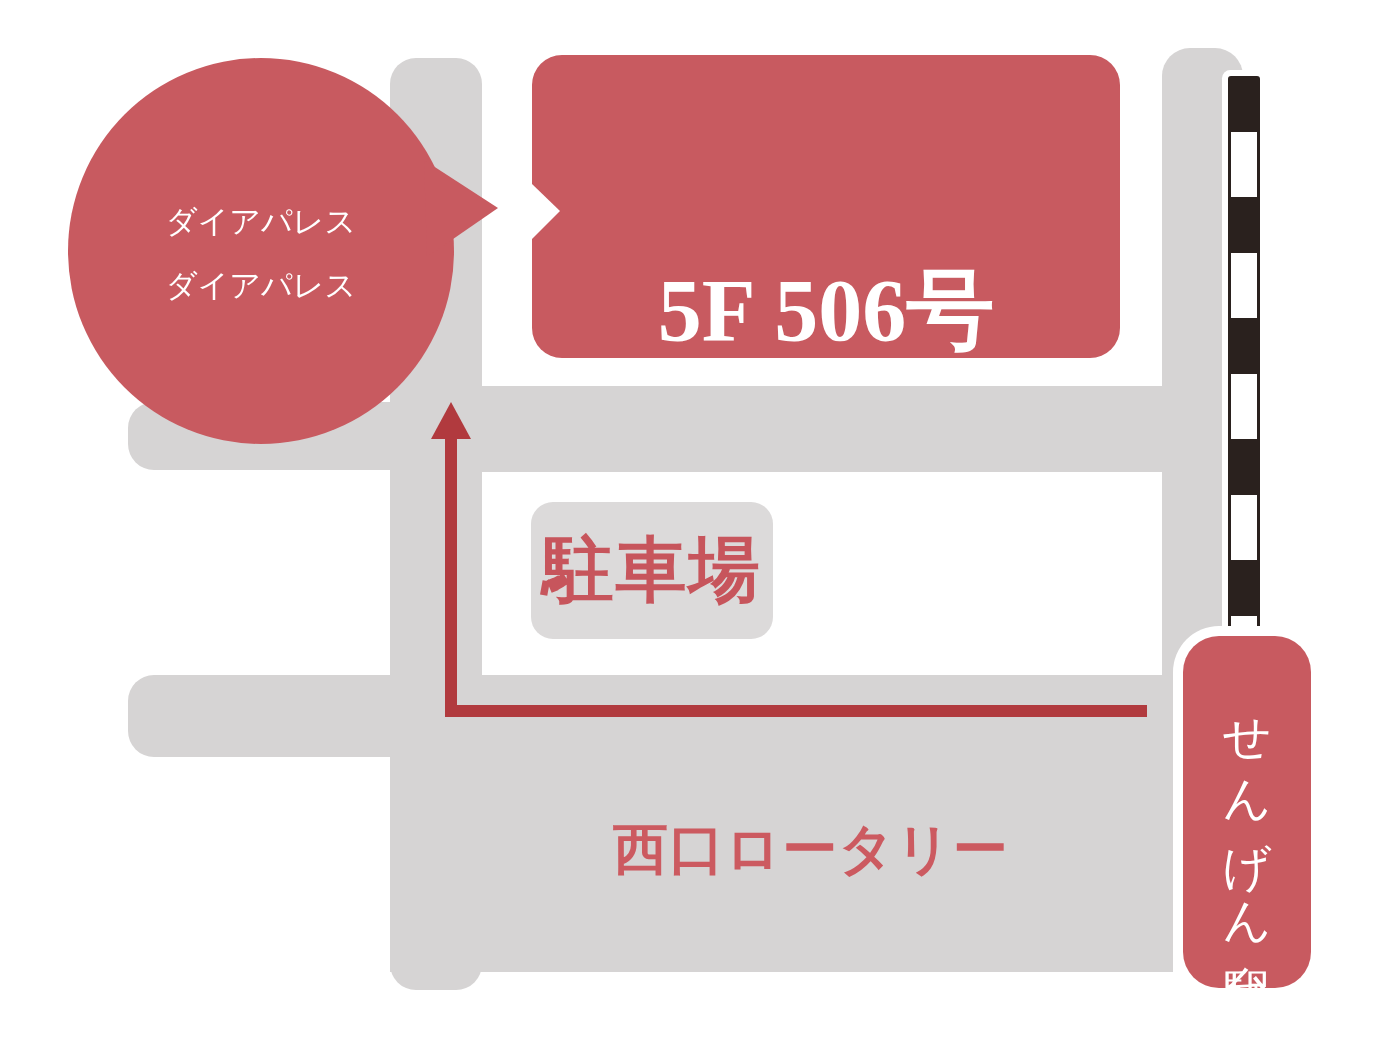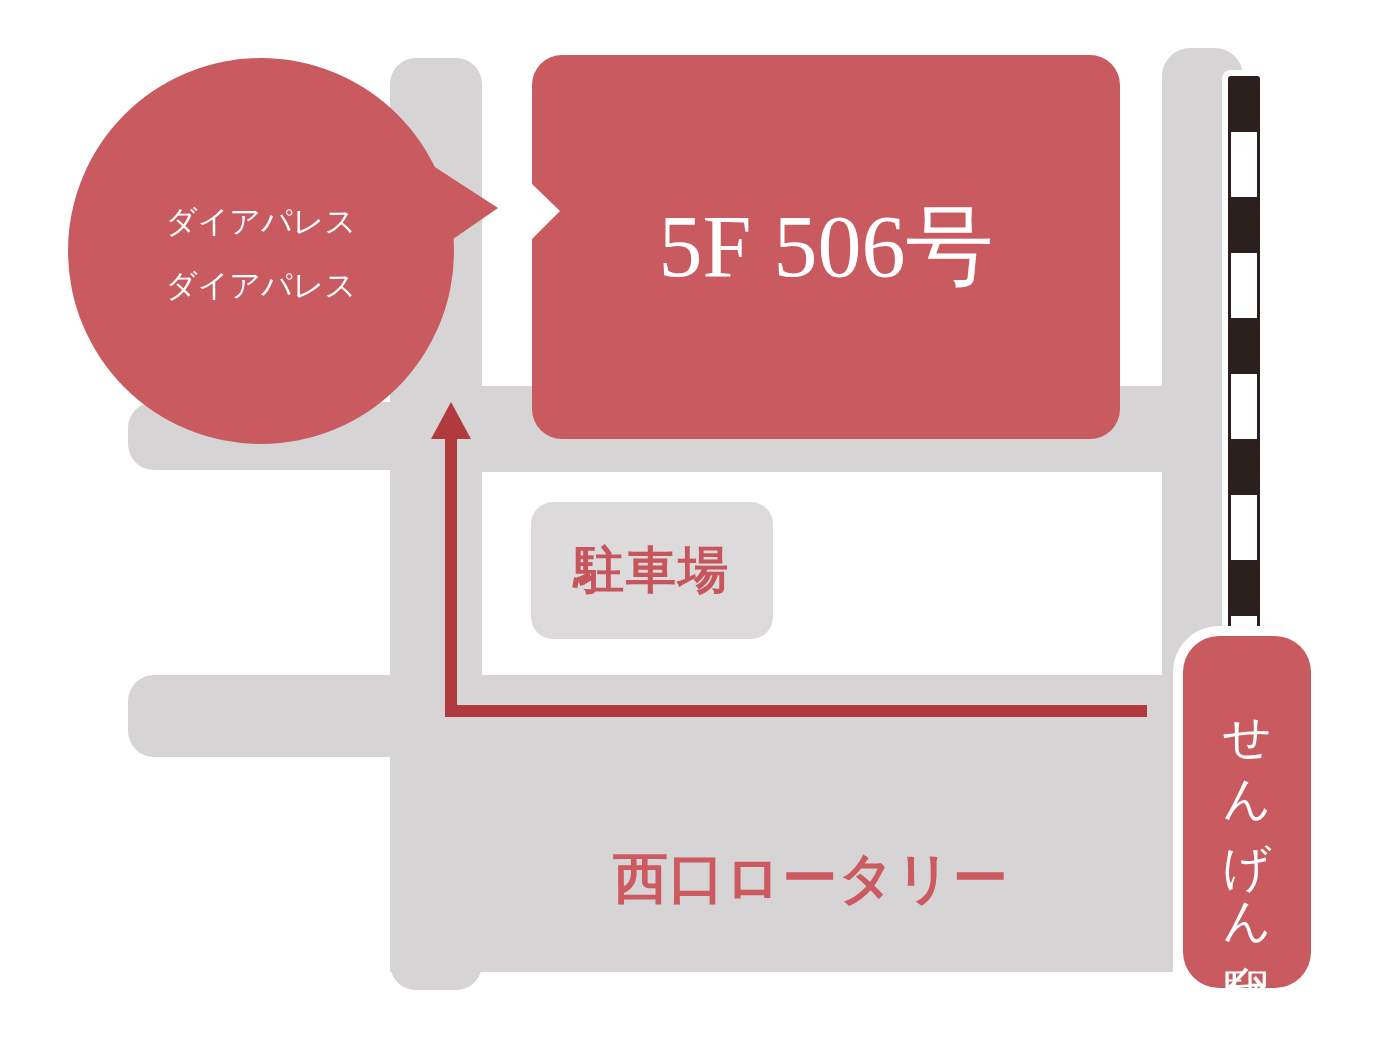--- a/index.html
+++ b/index.html
@@ -31,44 +31,44 @@
     border-radius:3px 3px 0 0;
     box-shadow:0 0 0 6px #ffffff;
   }
 
   #parking{
     position:absolute;left:531px;top:502px;width:242px;height:137px;
     background:var(--parking-gray);border-radius:22px;
     display:flex;align-items:center;justify-content:center;
   }
   #parking .lbl{
-    color:var(--label-red);font-size:50px;letter-spacing:2px;
+    color:var(--label-red);font-size:71px;letter-spacing:2px;
     font-family:"Liberation Sans","DejaVu Sans",sans-serif;font-weight:bold;
   }
 
   #rotary-label{
     position:absolute;left:613px;top:813px;white-space:nowrap;
     color:var(--rotary-red);font-size:55px;letter-spacing:1px;
-    font-family:"Liberation Sans","DejaVu Sans",sans-serif;font-weight:bold;margin-top:29px;
+    font-family:"Liberation Sans","DejaVu Sans",sans-serif;font-weight:bold;
   }
 
   #building-bubble{
     position:absolute;left:68px;top:58px;width:386px;height:386px;
     background:var(--bubble-red);border-radius:50%;
     display:flex;flex-direction:column;align-items:center;justify-content:center;
     padding-top:6px;box-sizing:border-box;
   }
   #building-bubble .line{
     color:#fff;font-size:31px;line-height:64px;text-align:center;white-space:nowrap;
   }
 
   #office-bubble{
-    position:absolute;left:532px;top:55px;width:588px;height:384px;
+    position:absolute;left:532px;top:55px;width:588px;height:303px;
     background:var(--bubble-red);border-radius:30px;
-    display:flex;flex-direction:column;align-items:center;justify-content:center;
+    display:flex;flex-direction:column;align-items:center;justify-content:flex-end;font-weight:bold;
   }
   #office-bubble .line{
     color:#fff;font-size:88px;line-height:94px;text-align:center;white-space:nowrap;
   }
 
   #station-bubble{
     position:absolute;left:1183px;top:636px;width:128px;height:352px;
     background:var(--bubble-red);border-radius:36px;
     box-shadow:0 0 0 10px #ffffff;
     display:flex;align-items:center;justify-content:center;

